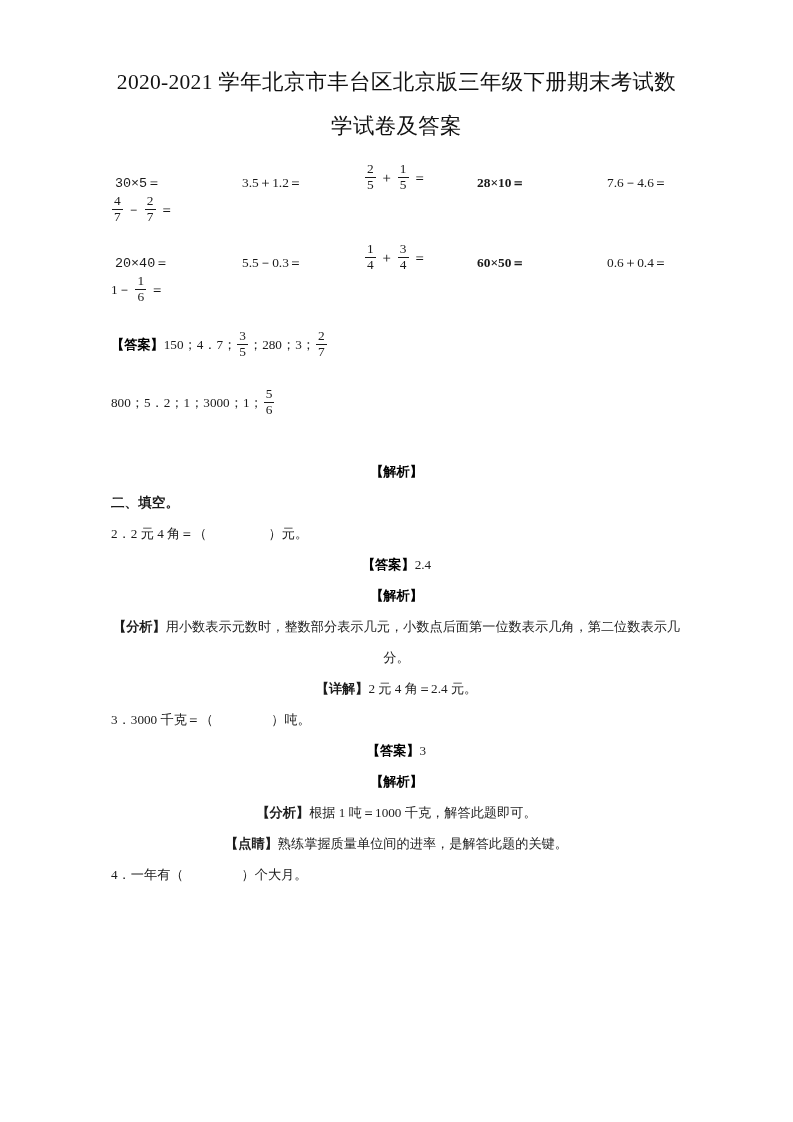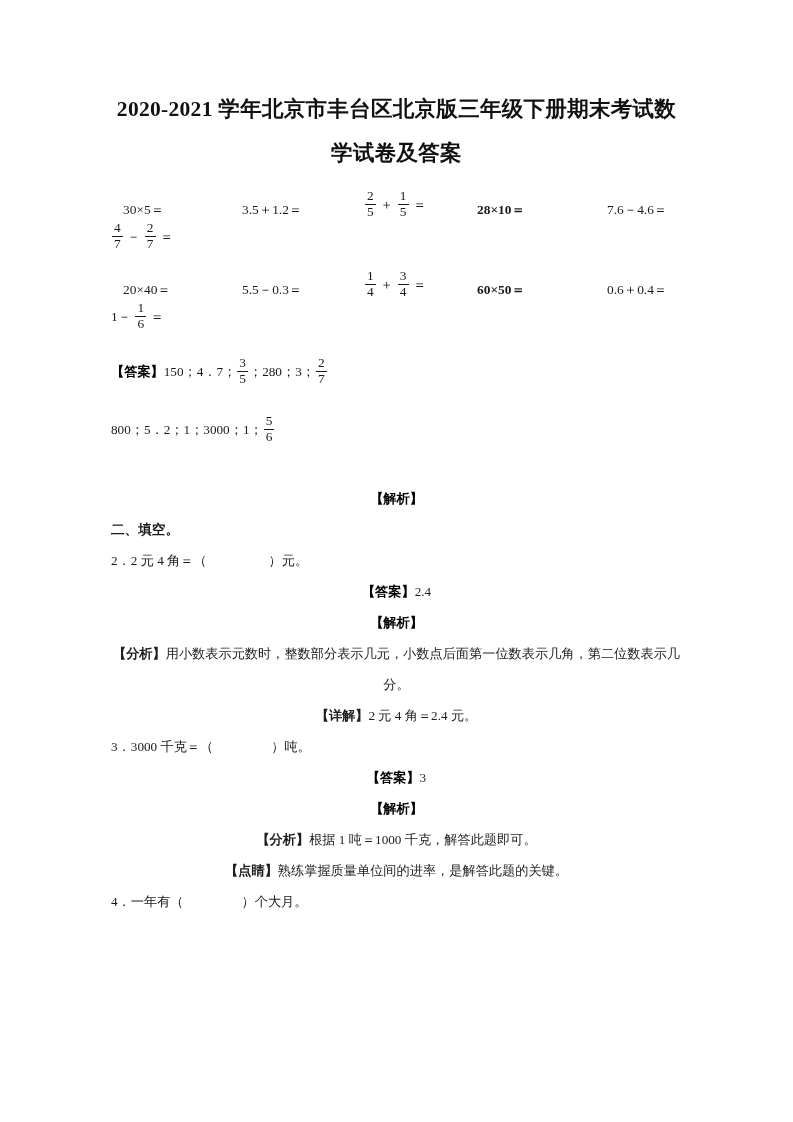--- a/index.html
+++ b/index.html
@@ -18,24 +18,24 @@
   .page {
     position: relative;
     width: 793px;
     height: 1122px;
     box-sizing: border-box;
     padding: 0 111px;
   }
   
   .doc-title {
     margin: 0;
-    padding-top: 87px;
+    padding-top: 60px;
     text-align: center;
     font-size: 21.5px;
-    font-weight: 700;
+    font-weight: 400;
     line-height: 44px;
     letter-spacing: 0.3px;
     color: #111;
   }
   
   .block {
     font-size: 13.2px;
     line-height: 31px;
     color: #1d1d1d;
     white-space: nowrap;
@@ -69,21 +69,21 @@
     height: 34px;
     margin-top: 10px;
   }
   .calc-row.second { margin-top: 14px; }
   .cell {
     position: absolute;
     bottom: 0;
     font-size: 13.4px;
     white-space: nowrap;
   }
-  .cell.c0 { left: 12px; }
+  .cell.c0 { left: 4px; font-family: Liberation Mono, monospace; }
   .cell.c1 { left: 131px; margin-top: 32px; }
   .cell.c2 { left: 253px; }
   .cell.c3 { left: 366px; font-weight: bold; }
   .cell.c4 { left: 496px; }
   .tail {
     position: relative;
     height: 32px;
     font-size: 13.4px;
   }
   .tail .cell { left: 0; }

